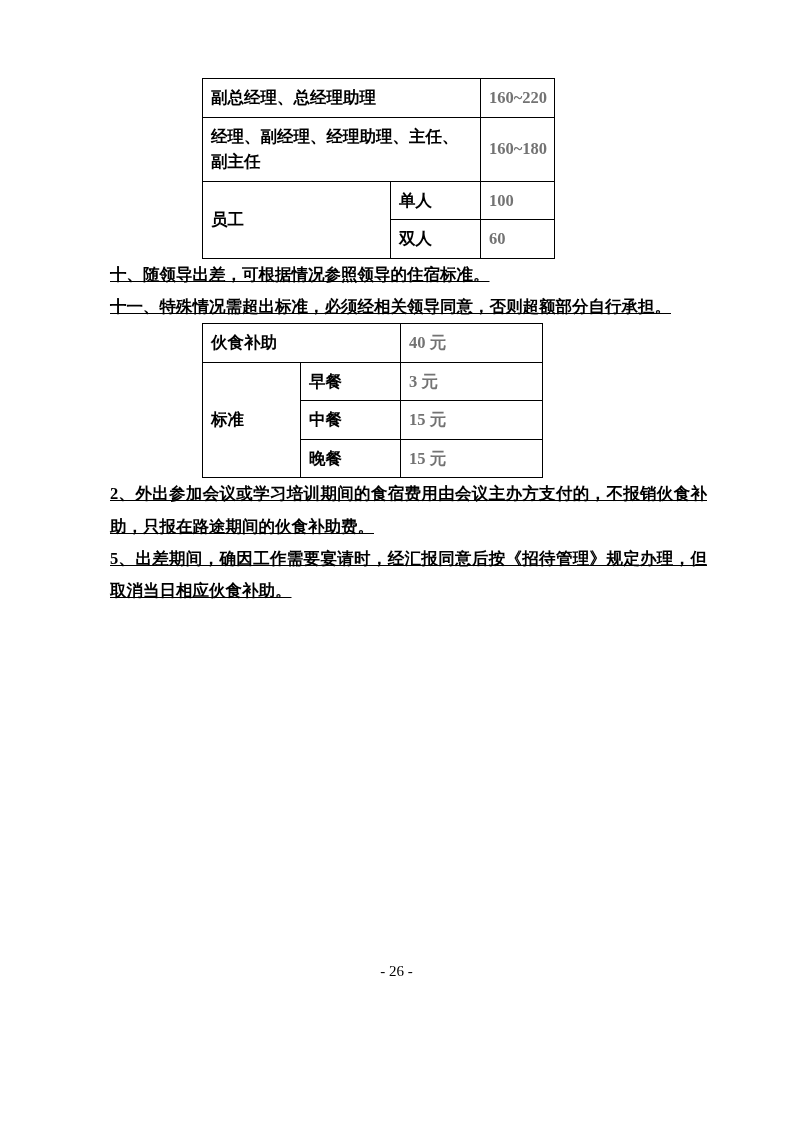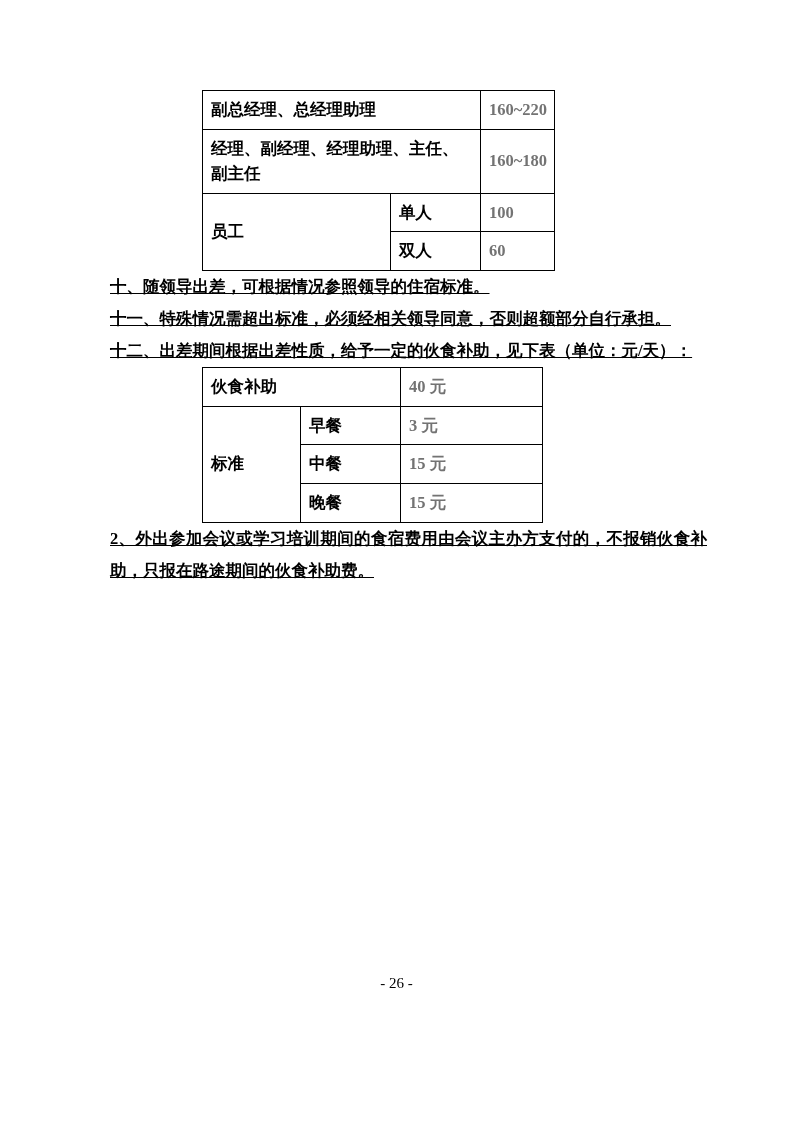--- a/index.html
+++ b/index.html
@@ -14,21 +14,20 @@
     color: #000000;
     position: relative;
     overflow: hidden;
   }
   .page {
     position: relative;
     width: 793px;
     height: 1036px;
     box-sizing: border-box;
     padding: 78px 86px 0 110px;
-    margin-top: 12px;
   }
 
   
   table.doc-table {
     border-collapse: collapse;
     table-layout: fixed;
     font-size: 16.5px;
     font-weight: bold;
   }
   table.doc-table td {
@@ -112,21 +111,20 @@
       </tr>
       <tr>
         <td>双人</td>
         <td class="red">60</td>
       </tr>
     </tbody>
   </table>
 
   <p class="para gap-after-table1">十、随领导出差，可根据情况参照领导的住宿标准。</p>
   <p class="para">十一、特殊情况需超出标准，必须经相关领导同意，否则超额部分自行承担。</p>
-  <p class="para">十二、出差期间根据出差性质，给予一定的伙食补助，见下表（单位：元/天）：</p>
 
   <table class="doc-table table2">
     <colgroup>
       <col class="t2-c1">
         <col class="t2-c2">
         <col class="t2-c3">
     </colgroup>
     <tbody>
       <tr>
         <td colspan="2">伙食补助</td>
@@ -142,15 +140,16 @@
         <td class="red">15 元</td>
       </tr>
       <tr>
         <td>晚餐</td>
         <td class="red">15 元</td>
       </tr>
     </tbody>
   </table>
 
   <p class="para">2、外出参加会议或学习培训期间的食宿费用由会议主办方支付的，不报销伙食补助，只报在路途期间的伙食补助费。</p>
+  <p class="para">5、出差期间，确因工作需要宴请时，经汇报同意后按《招待管理》规定办理，但取消当日相应伙食补助。</p>
 
   <div class="footer">- 26 -</div>
 </div>
 
 </body></html>

